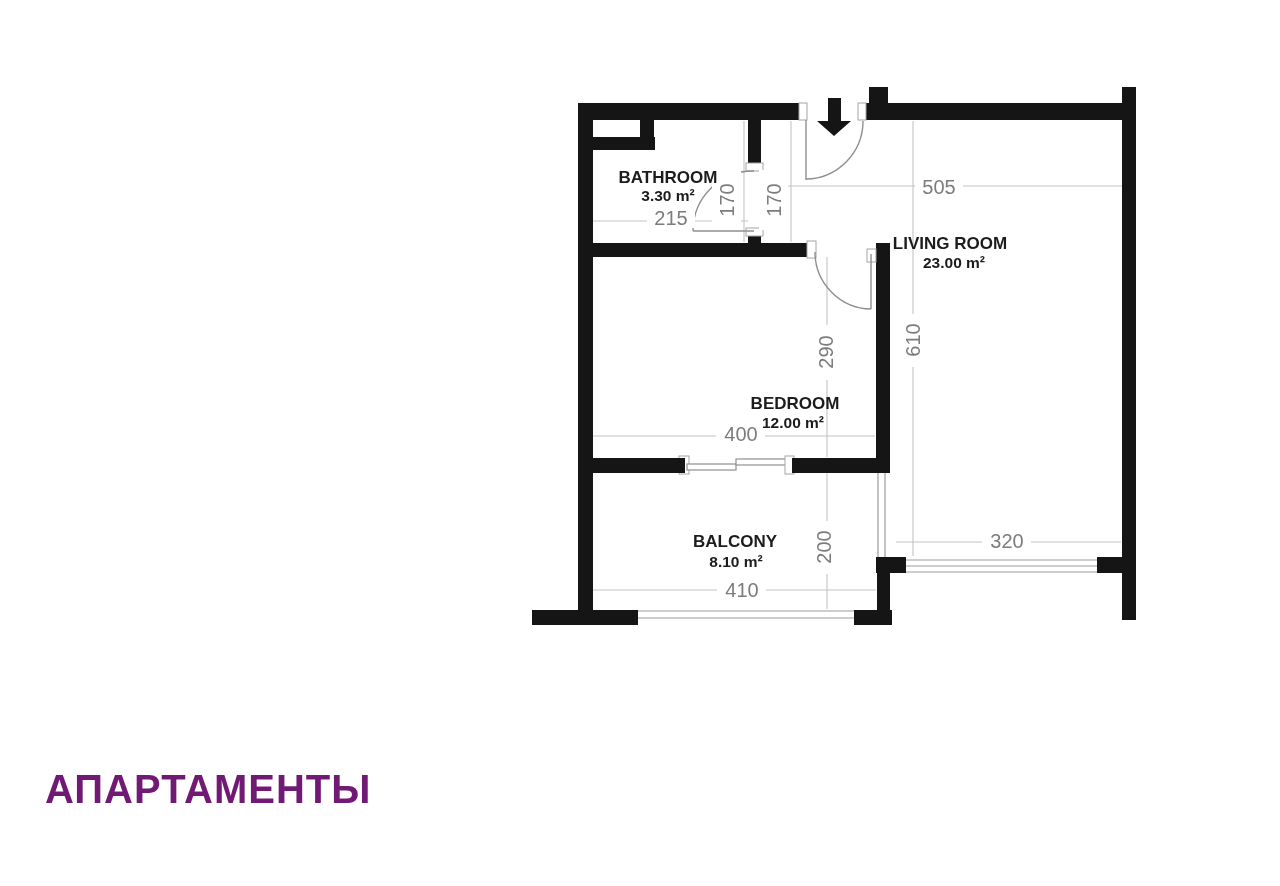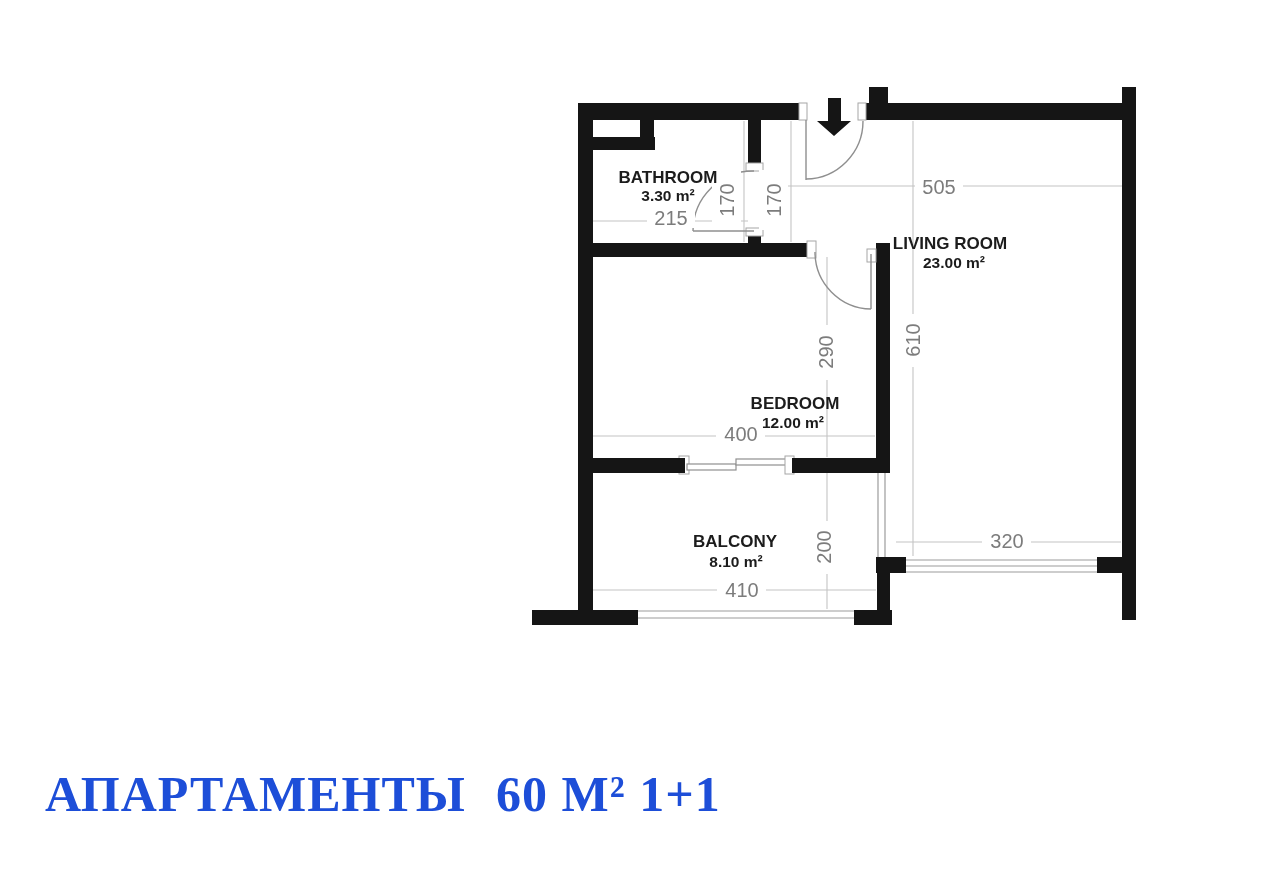--- a/index.html
+++ b/index.html
@@ -9,22 +9,22 @@
   .wall{fill:#151515;stroke:none;}
   .jamb{fill:#ffffff;stroke:#a6a6a6;stroke-width:1;}
   .panel{fill:#ffffff;stroke:#8f8f8f;stroke-width:1.2;}
   .doorline{stroke:#8f8f8f;stroke-width:1.4;fill:none;}
   .thin{stroke:#c4c4c4;stroke-width:1.1;}
   .glass{stroke:#9c9c9c;stroke-width:1.2;}
   .bg{fill:#ffffff;stroke:none;}
   .dim{font-family:"Liberation Sans",sans-serif;font-size:20px;fill:#7c7c7c;text-anchor:middle;}
   .room{font-family:"Liberation Sans",sans-serif;font-size:17px;font-weight:700;fill:#1c1c1c;text-anchor:middle;}
   .area{font-family:"Liberation Sans",sans-serif;font-size:15.5px;font-weight:700;fill:#1c1c1c;text-anchor:middle;}
-  .title-part{position:absolute;top:769px;font-weight:700;font-size:50px;line-height:1;
-              color:#1d4ed8;letter-spacing:1px;white-space:nowrap;font-family:Liberation Serif, serif;}
+  .title-part{position:absolute;top:769px;font-weight:700;font-size:40px;line-height:1;
+              color:#701a75;letter-spacing:1px;white-space:nowrap;}
   .title-name{left:45px;}
   .title-spec{left:496px;}
 </style>
 </head>
 <body>
 
 <div class="stage">
   <svg width="1280" height="886" viewBox="0 0 1280 886">
 
     <g>
@@ -134,14 +134,13 @@
 
       <text class="room" x="795" y="409">BEDROOM</text>
       <text class="area" x="793" y="428">12.00 m²</text>
 
       <text class="room" x="735" y="547">BALCONY</text>
       <text class="area" x="736" y="567">8.10 m²</text>
     </g>
   </svg>
 
   <div class="title-part title-name">АПАРТАМЕНТЫ</div>
-  <div class="title-part title-spec">60 М² 1+1</div>
 </div>
 
 </body></html>

